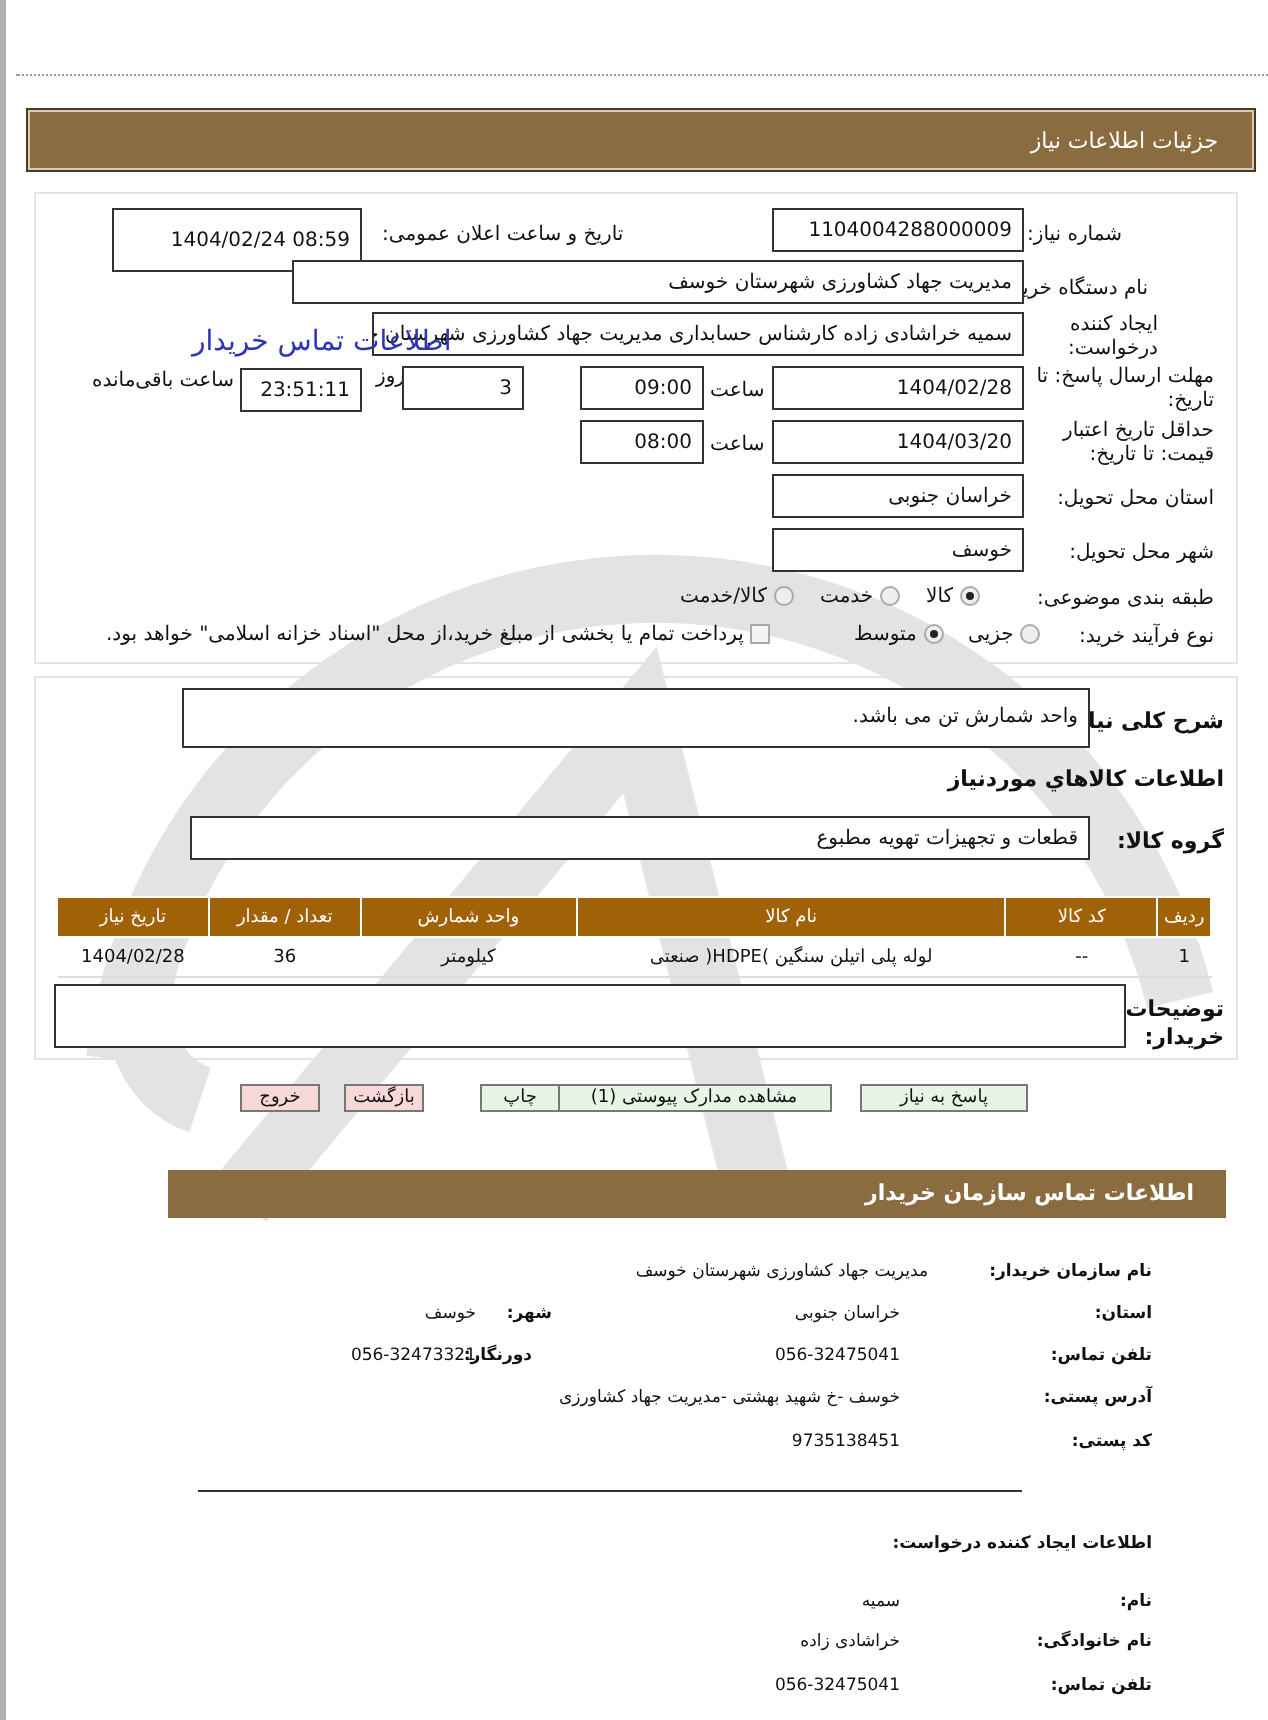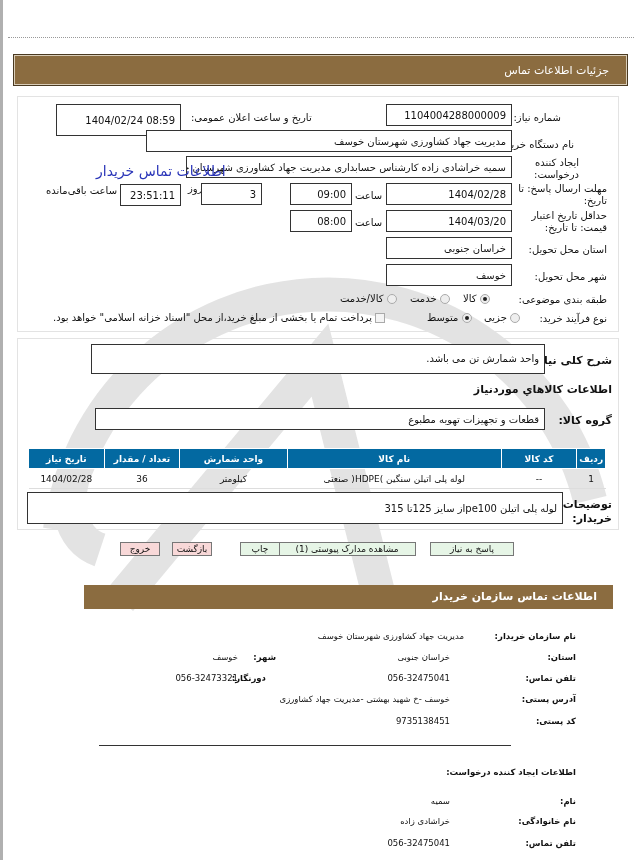--- a/index.html
+++ b/index.html
@@ -15,21 +15,21 @@
   .lbl { position:absolute; font-size:10px; color:#111; white-space:nowrap; }
   .box { position:absolute; border:1px solid #333; background:#fff; font-size:10px; box-sizing:border-box;
          padding:0 5px; display:flex; align-items:center; white-space:nowrap; overflow:hidden; }
   .box.ltr { direction:ltr; justify-content:flex-end; }
   .link { position:absolute; color:#2a35b8; font-size:14px; white-space:nowrap; }
   .radio { display:inline-block; width:8px; height:8px; border-radius:50%; border:1px solid #aaa; background:#eee; vertical-align:middle; position:relative; }
   .radio.on::after { content:""; position:absolute; left:2px; top:2px; width:4px; height:4px; border-radius:50%; background:#222; }
   .chk { display:inline-block; width:8px; height:8px; border:1px solid #aaa; background:#f4f4f4; vertical-align:middle; }
   .bold { font-weight:bold; }
   table.items { position:absolute; left:28px; top:448px; width:578px; border-collapse:collapse; font-size:9px; }
-  table.items th { background:#0369a1; color:#fff; font-weight:bold; height:17px; border:1px solid #fff; }
+  table.items th { background:#a16207; color:#fff; font-weight:normal; height:17px; border:1px solid #fff; }
   table.items td { height:17px; text-align:center; border-bottom:1px solid #ddd; }
   .btn { position:absolute; height:14px; border:1px solid #777; font-size:9px; display:flex; align-items:center; justify-content:center; box-sizing:border-box; }
   .btn.green { background:#e6f5e6; }
   .btn.pink { background:#f8d8d8; }
   .sec-bar { position:absolute; left:84px; top:585px; width:529px; height:24px; background:#8b6c40; color:#fff; font-weight:bold; font-size:11px; }
   .sec-bar span { position:absolute; right:16px; top:5px; }
   .c-lbl { position:absolute; font-size:8.5px; font-weight:bold; white-space:nowrap; }
   .c-val { position:absolute; font-size:8.5px; white-space:nowrap; }
   .hr { position:absolute; left:99px; top:745px; width:412px; border-top:1px solid #333; }
   .wm { position:absolute; pointer-events:none; }
@@ -42,21 +42,21 @@
 
 <svg class="wm" style="left:0;top:200px" width="634" height="660" viewBox="0 0 634 660">
   <g fill="none" stroke="#d8d8d8" stroke-width="34" opacity="0.7">
     <path d="M60 330 A270 270 0 0 1 590 300"></path>
     <path d="M120 400 L320 160 L380 400"></path>
     <path d="M80 260 C60 300 70 340 100 350"></path>
   </g>
 </svg>
 
 <div class="header-bar">
-  <span>جزئیات اطلاعات تماس</span>
+  <span>جزئیات اطلاعات نیاز</span>
 </div>
 
 <div class="panel"></div>
 
 <span class="lbl" style="right:73px;top:112px">شماره نیاز:</span>
 <div class="box ltr" style="left:386px;top:104px;width:126px;height:22px">1104004288000009</div>
 <span class="lbl" style="left:191px;top:112px">تاریخ و ساعت اعلان عمومی:</span>
 <div class="box ltr" style="left:56px;top:104px;width:125px;height:32px">1404/02/24 08:59</div>
 
 <span class="lbl" style="right:60px;top:139px">نام دستگاه خریدار:</span>
@@ -126,21 +126,20 @@
       <td>لوله پلی اتیلن سنگین )HDPE( صنعتی</td>
       <td>کیلومتر</td>
       <td>36</td>
       <td>1404/02/28</td>
     </tr>
   </tbody>
 </table>
 
 <span class="lbl bold" style="right:22px;top:498px;font-size:11px;width:46px;white-space:normal;line-height:14px">توضیحات خریدار:</span>
 <div class="box" style="left:27px;top:492px;width:536px;height:32px;flex-direction:column;align-items:flex-start;justify-content:center;line-height:13px">
-  <span>لوله پلی اتیلن pe100از سایز 125تا 315</span>
 </div>
 
 <div class="btn green" style="left:430px;top:542px;width:84px">پاسخ به نیاز</div>
 <div class="btn green" style="left:278px;top:542px;width:138px">مشاهده مدارک پیوستی (1)</div>
 <div class="btn green" style="left:240px;top:542px;width:40px">چاپ</div>
 <div class="btn pink" style="left:172px;top:542px;width:40px">بازگشت</div>
 <div class="btn pink" style="left:120px;top:542px;width:40px">خروج</div>
 
 <div class="sec-bar">
   <span>اطلاعات تماس سازمان خریدار</span>

